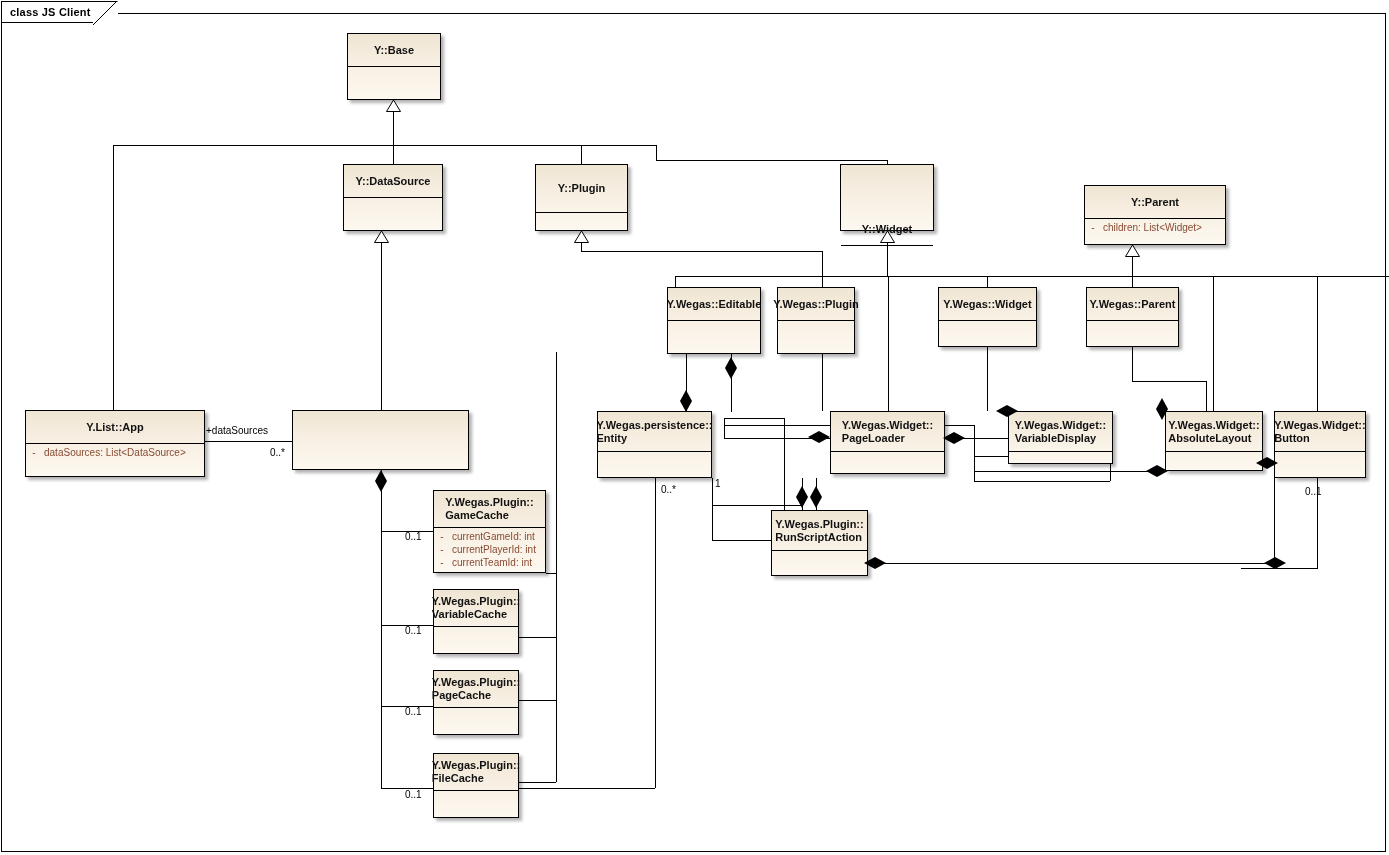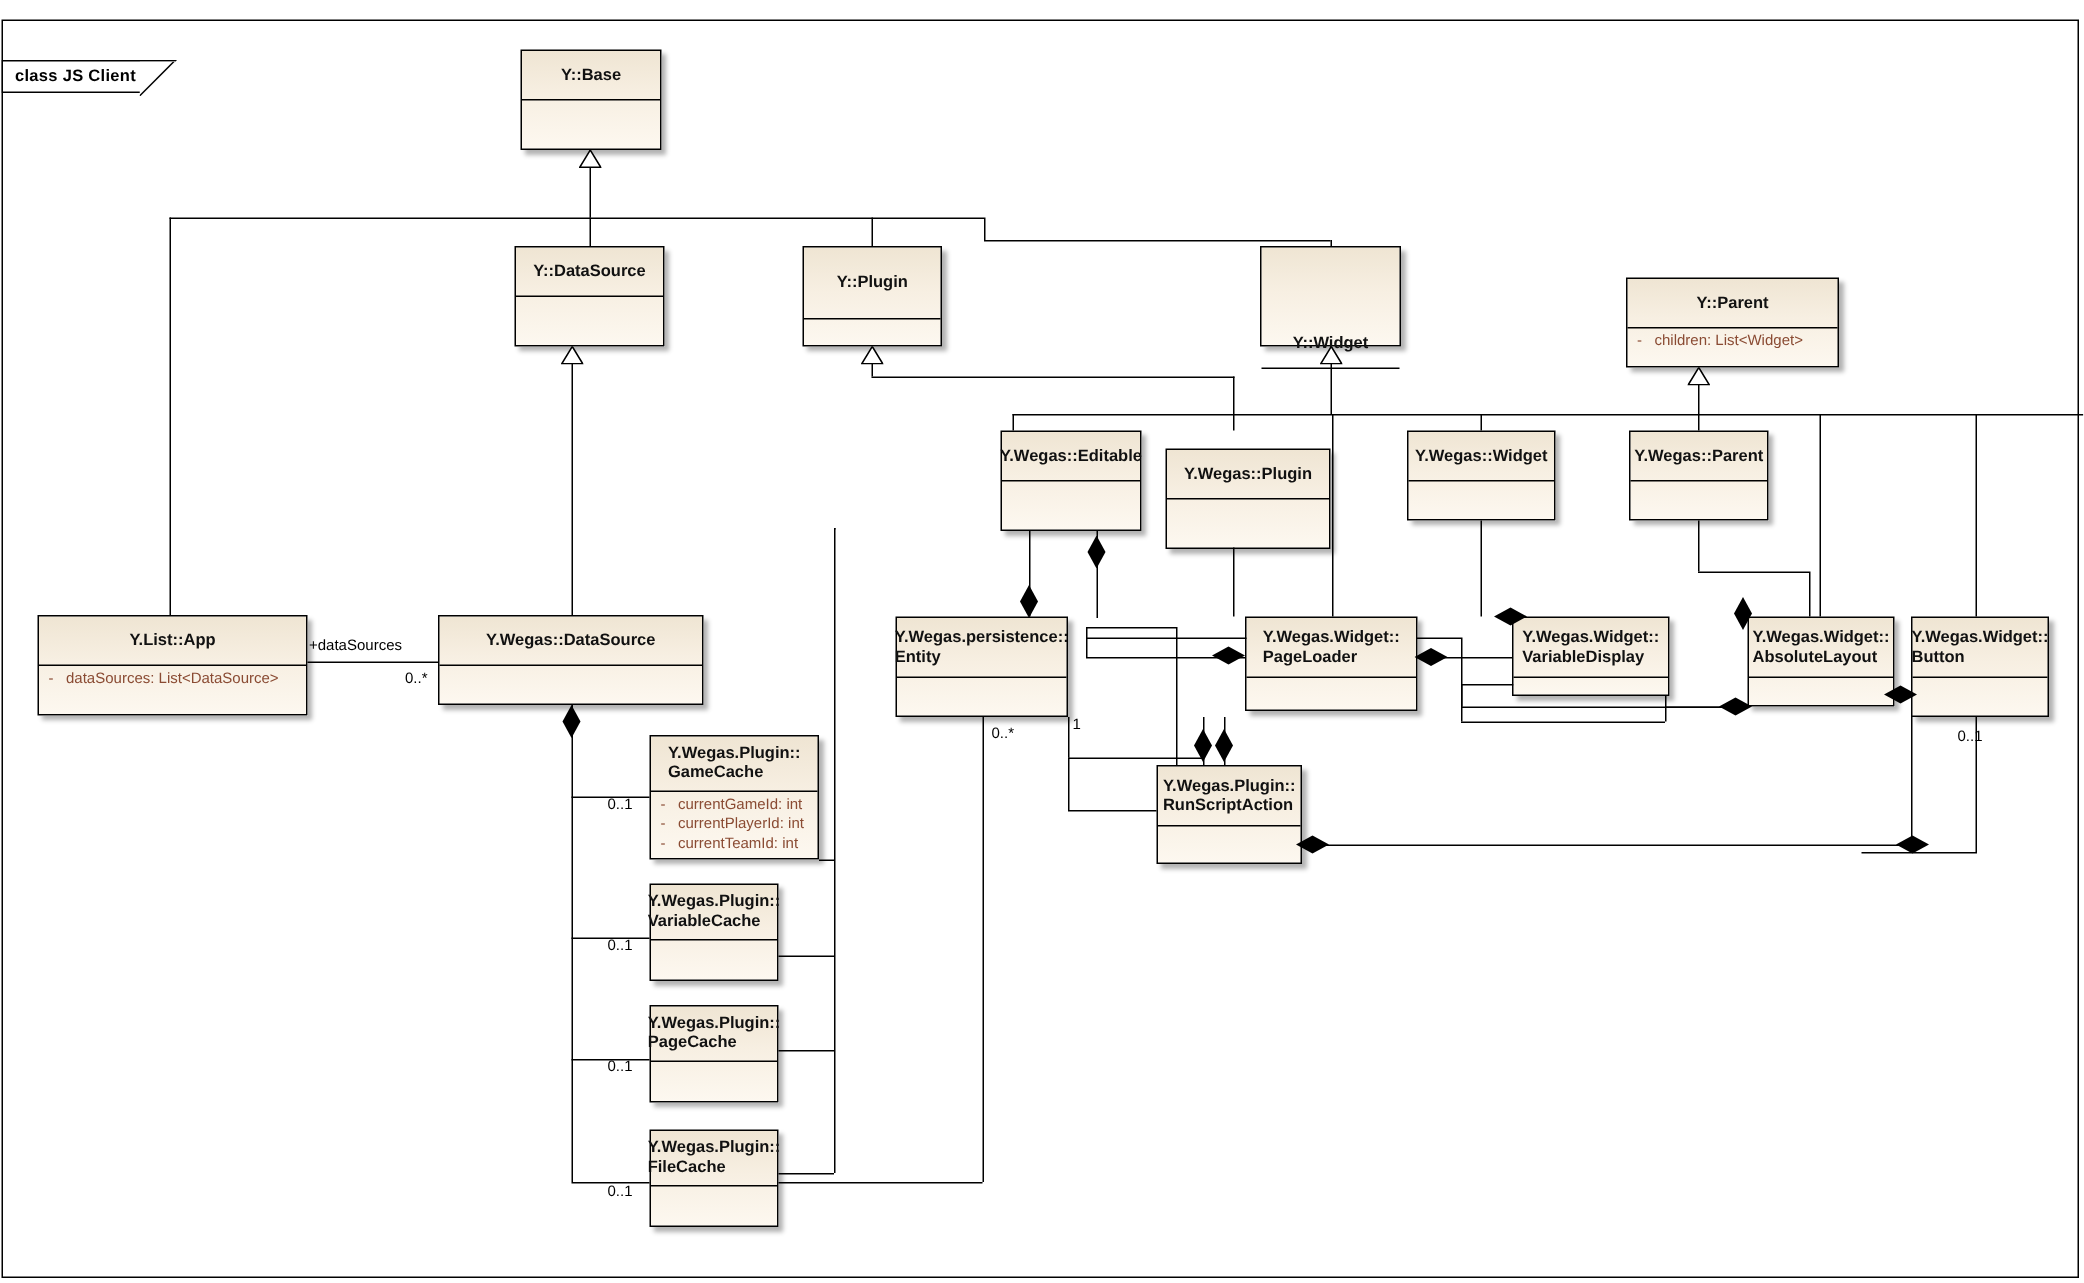--- a/index.html
+++ b/index.html
@@ -4,21 +4,21 @@
 <style>
   html,body{margin:0;padding:0;background:#ffffff;}
   body{font-family:"Liberation Sans",sans-serif;}
   #canvas{position:relative;width:1389px;height:855px;background:#ffffff;overflow:hidden;}
 
   
   .frame{position:absolute;left:1px;top:13px;width:1385px;height:839px;border:1px solid #000;box-sizing:border-box;}
   .frame-tab{position:absolute;left:1px;top:1px;height:22px;box-sizing:border-box;
       border:1px solid #000;border-bottom:1px solid #000;background:#fff;
       padding:0 26px 0 8px;display:flex;align-items:center;font-size:11px;font-weight:bold;color:#000;
-      letter-spacing:.2px;margin-top:39px;}
+      letter-spacing:.2px;}
   .frame-tab::after{content:"";position:absolute;right:-1px;top:-1px;width:0;height:0;
       border-left:22px solid transparent;border-bottom:23px solid #fff;}
   .frame-tab .tab-cut{position:absolute;right:0;top:0;width:24px;height:23px;overflow:hidden;}
   .frame-tab .tab-cut svg{display:block;}
   .frame-tab span{position:relative;z-index:3;}
 
   
   .cls{position:absolute;box-sizing:border-box;border:1px solid #000;
        background:linear-gradient(to bottom,#EFE5D3 0%,#F7EFE2 45%,#FDF8F0 100%);
        box-shadow:3px 3px 3px rgba(0,0,0,.30);z-index:5;}
@@ -263,21 +263,21 @@
           <div class="row">
             <span class="vis">-</span>
             <span>children:  List&lt;Widget&gt;</span>
           </div>
         </div>
       </div>
       <div class="cls" style="left: 667px; top: 287px; width: 94px; height: 67px;">
         <div class="name" style="height: 30px;">Y.Wegas::Editable</div>
         <div class="body" style="height: 35px;"></div>
       </div>
-      <div class="cls" style="left: 777px; top: 299px; width: 110px; height: 67px;">
+      <div class="cls" style="left: 777px; top: 287px; width: 78px; height: 67px;">
         <div class="name" style="height: 30px;">Y.Wegas::Plugin</div>
         <div class="body" style="height: 35px;"></div>
       </div>
       <div class="cls" style="left: 938px; top: 287px; width: 99px; height: 60px;">
         <div class="name" style="height: 30px;">Y.Wegas::Widget</div>
         <div class="body" style="height: 28px;"></div>
       </div>
       <div class="cls" style="left: 1086px; top: 287px; width: 93px; height: 60px;">
         <div class="name" style="height: 30px;">Y.Wegas::Parent</div>
         <div class="body" style="height: 28px;"></div>
@@ -285,21 +285,20 @@
       <div class="cls" style="left: 25px; top: 410px; width: 180px; height: 67px;">
         <div class="name" style="height: 30px;">Y.List::App</div>
         <div class="attrs" style="height: 35px;">
           <div class="row">
             <span class="vis">-</span>
             <span>dataSources:  List&lt;DataSource&gt;</span>
           </div>
         </div>
       </div>
       <div class="cls" style="left: 292px; top: 410px; width: 177px; height: 60px;">
-        <div class="name" style="height: 30px;">Y.Wegas::DataSource</div>
         <div class="body" style="height: 28px;"></div>
       </div>
       <div class="cls" style="left: 597px; top: 411px; width: 115px; height: 67px;">
         <div class="name" style="height: 40px;">Y.Wegas.persistence::
 Entity</div>
         <div class="body" style="height: 25px;"></div>
       </div>
       <div class="cls" style="left: 830px; top: 411px; width: 115px; height: 63px;">
         <div class="name" style="height: 40px;">Y.Wegas.Widget::
 PageLoader</div>

